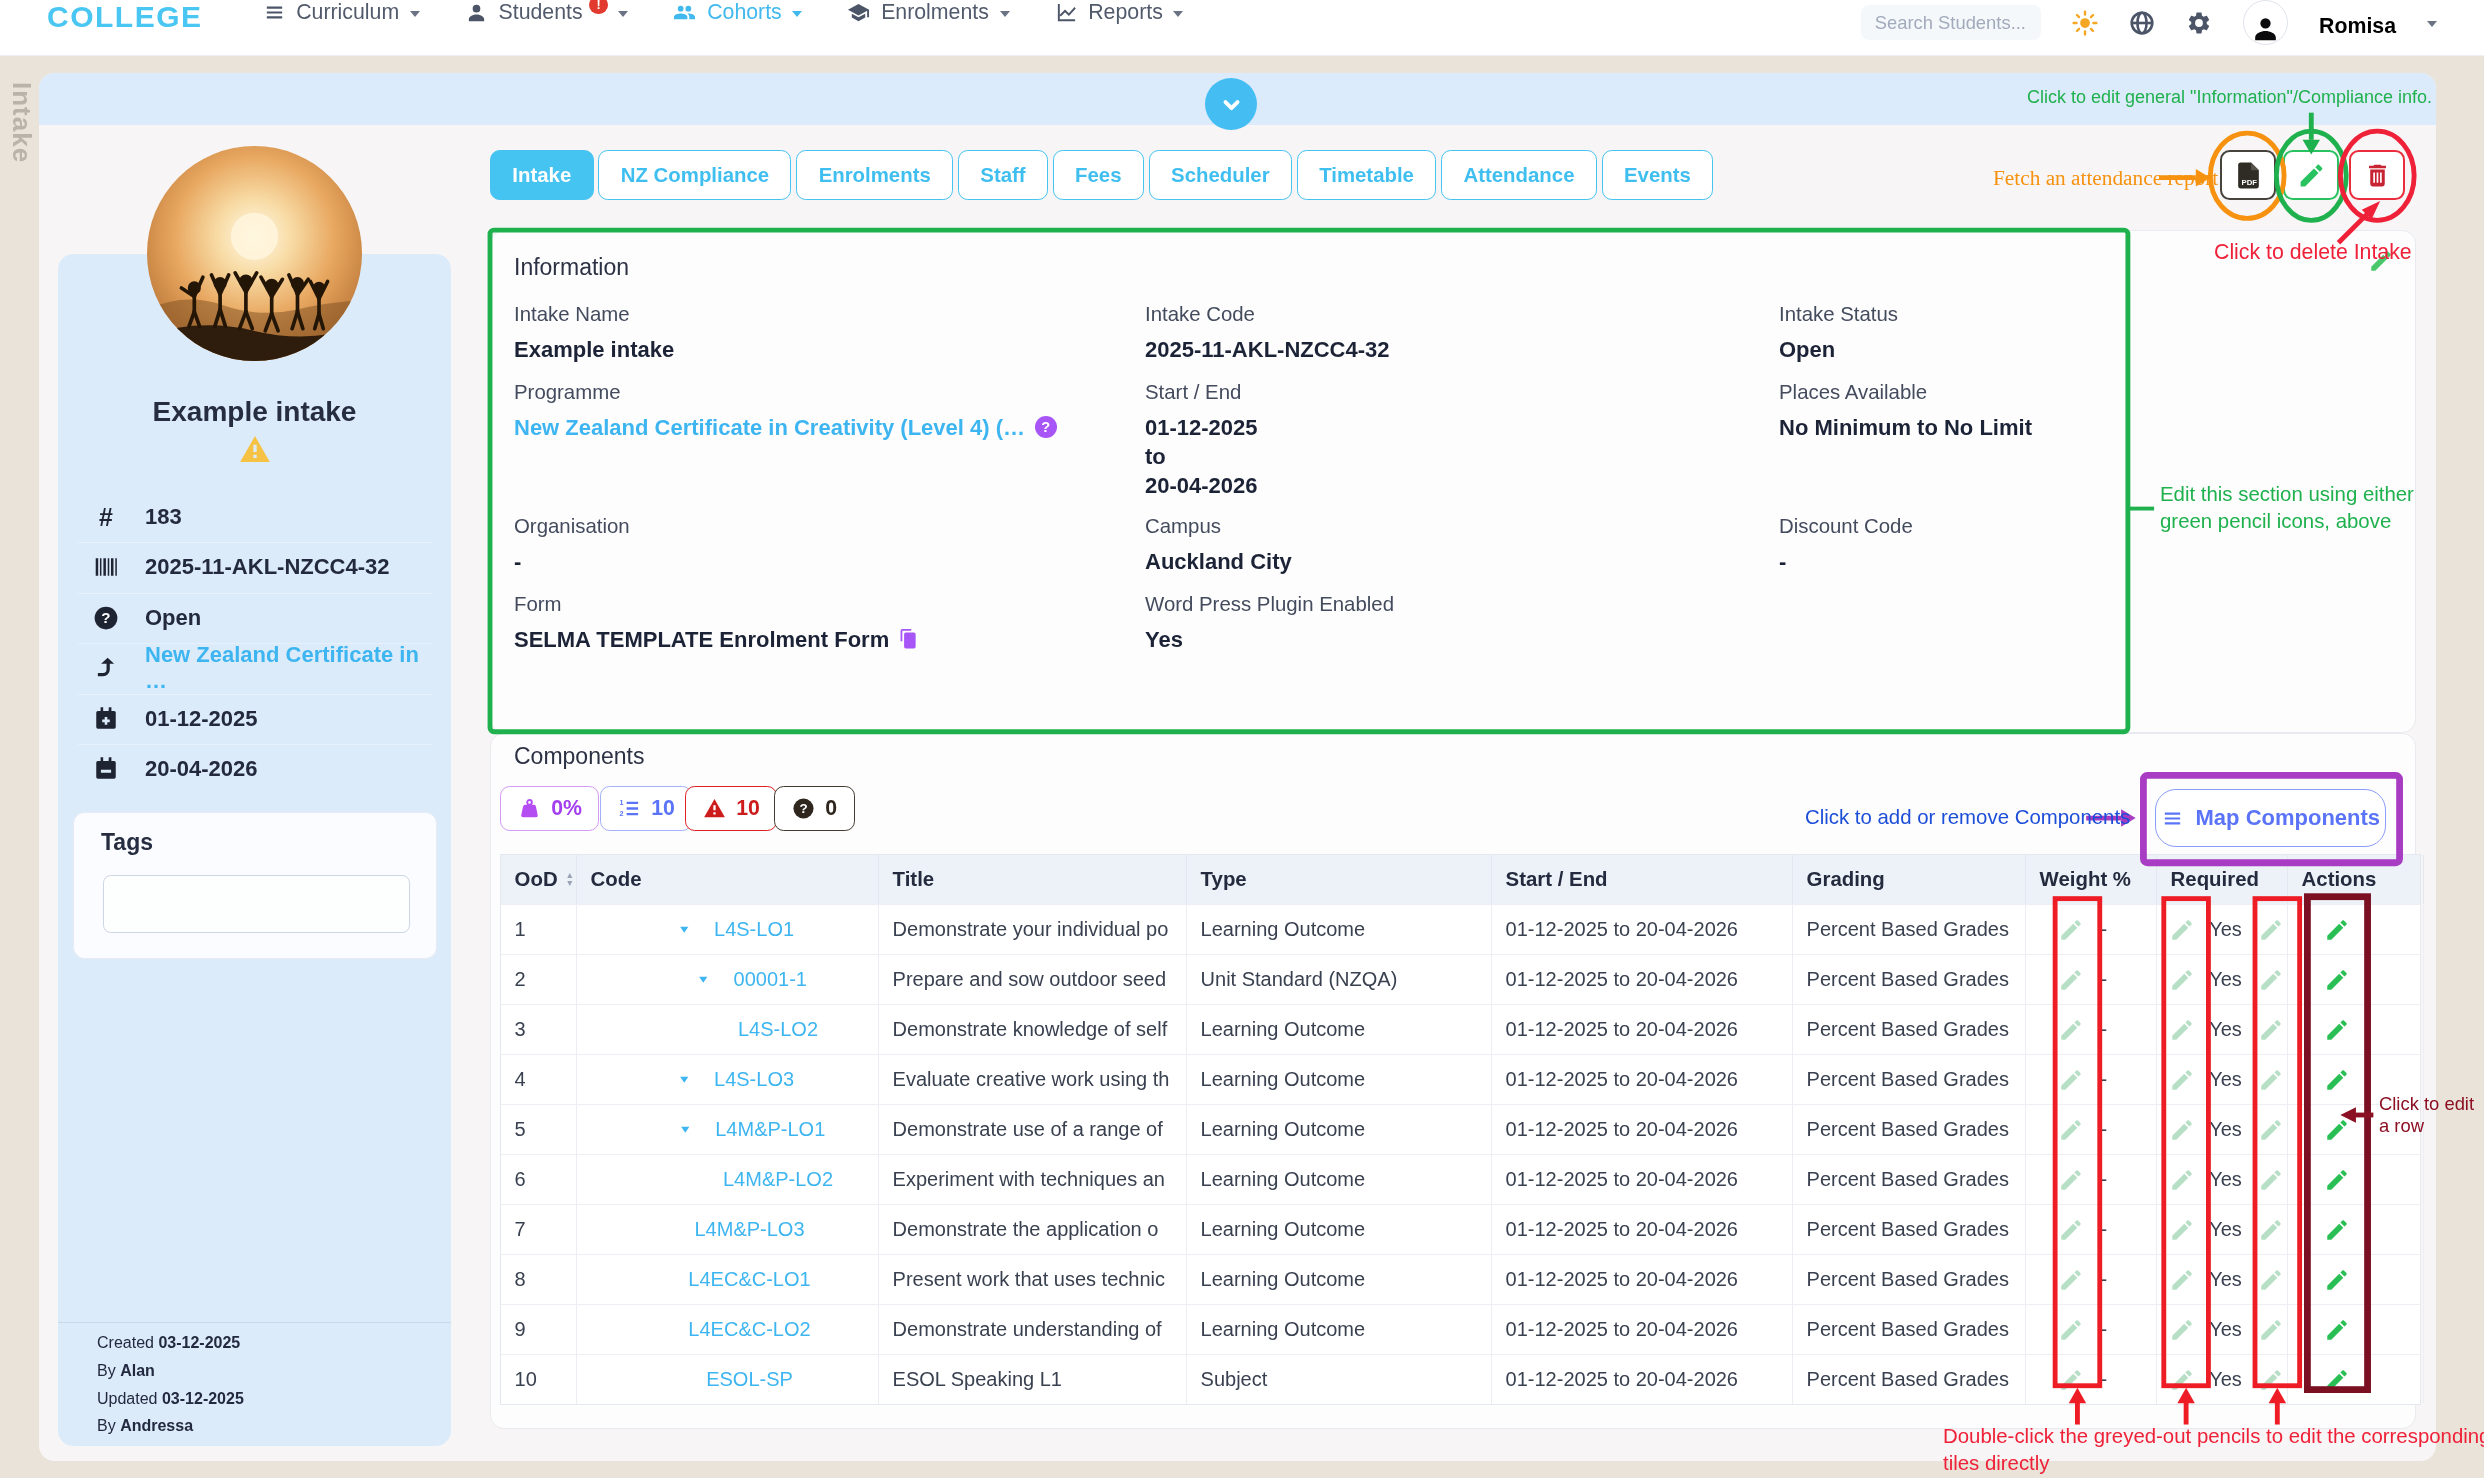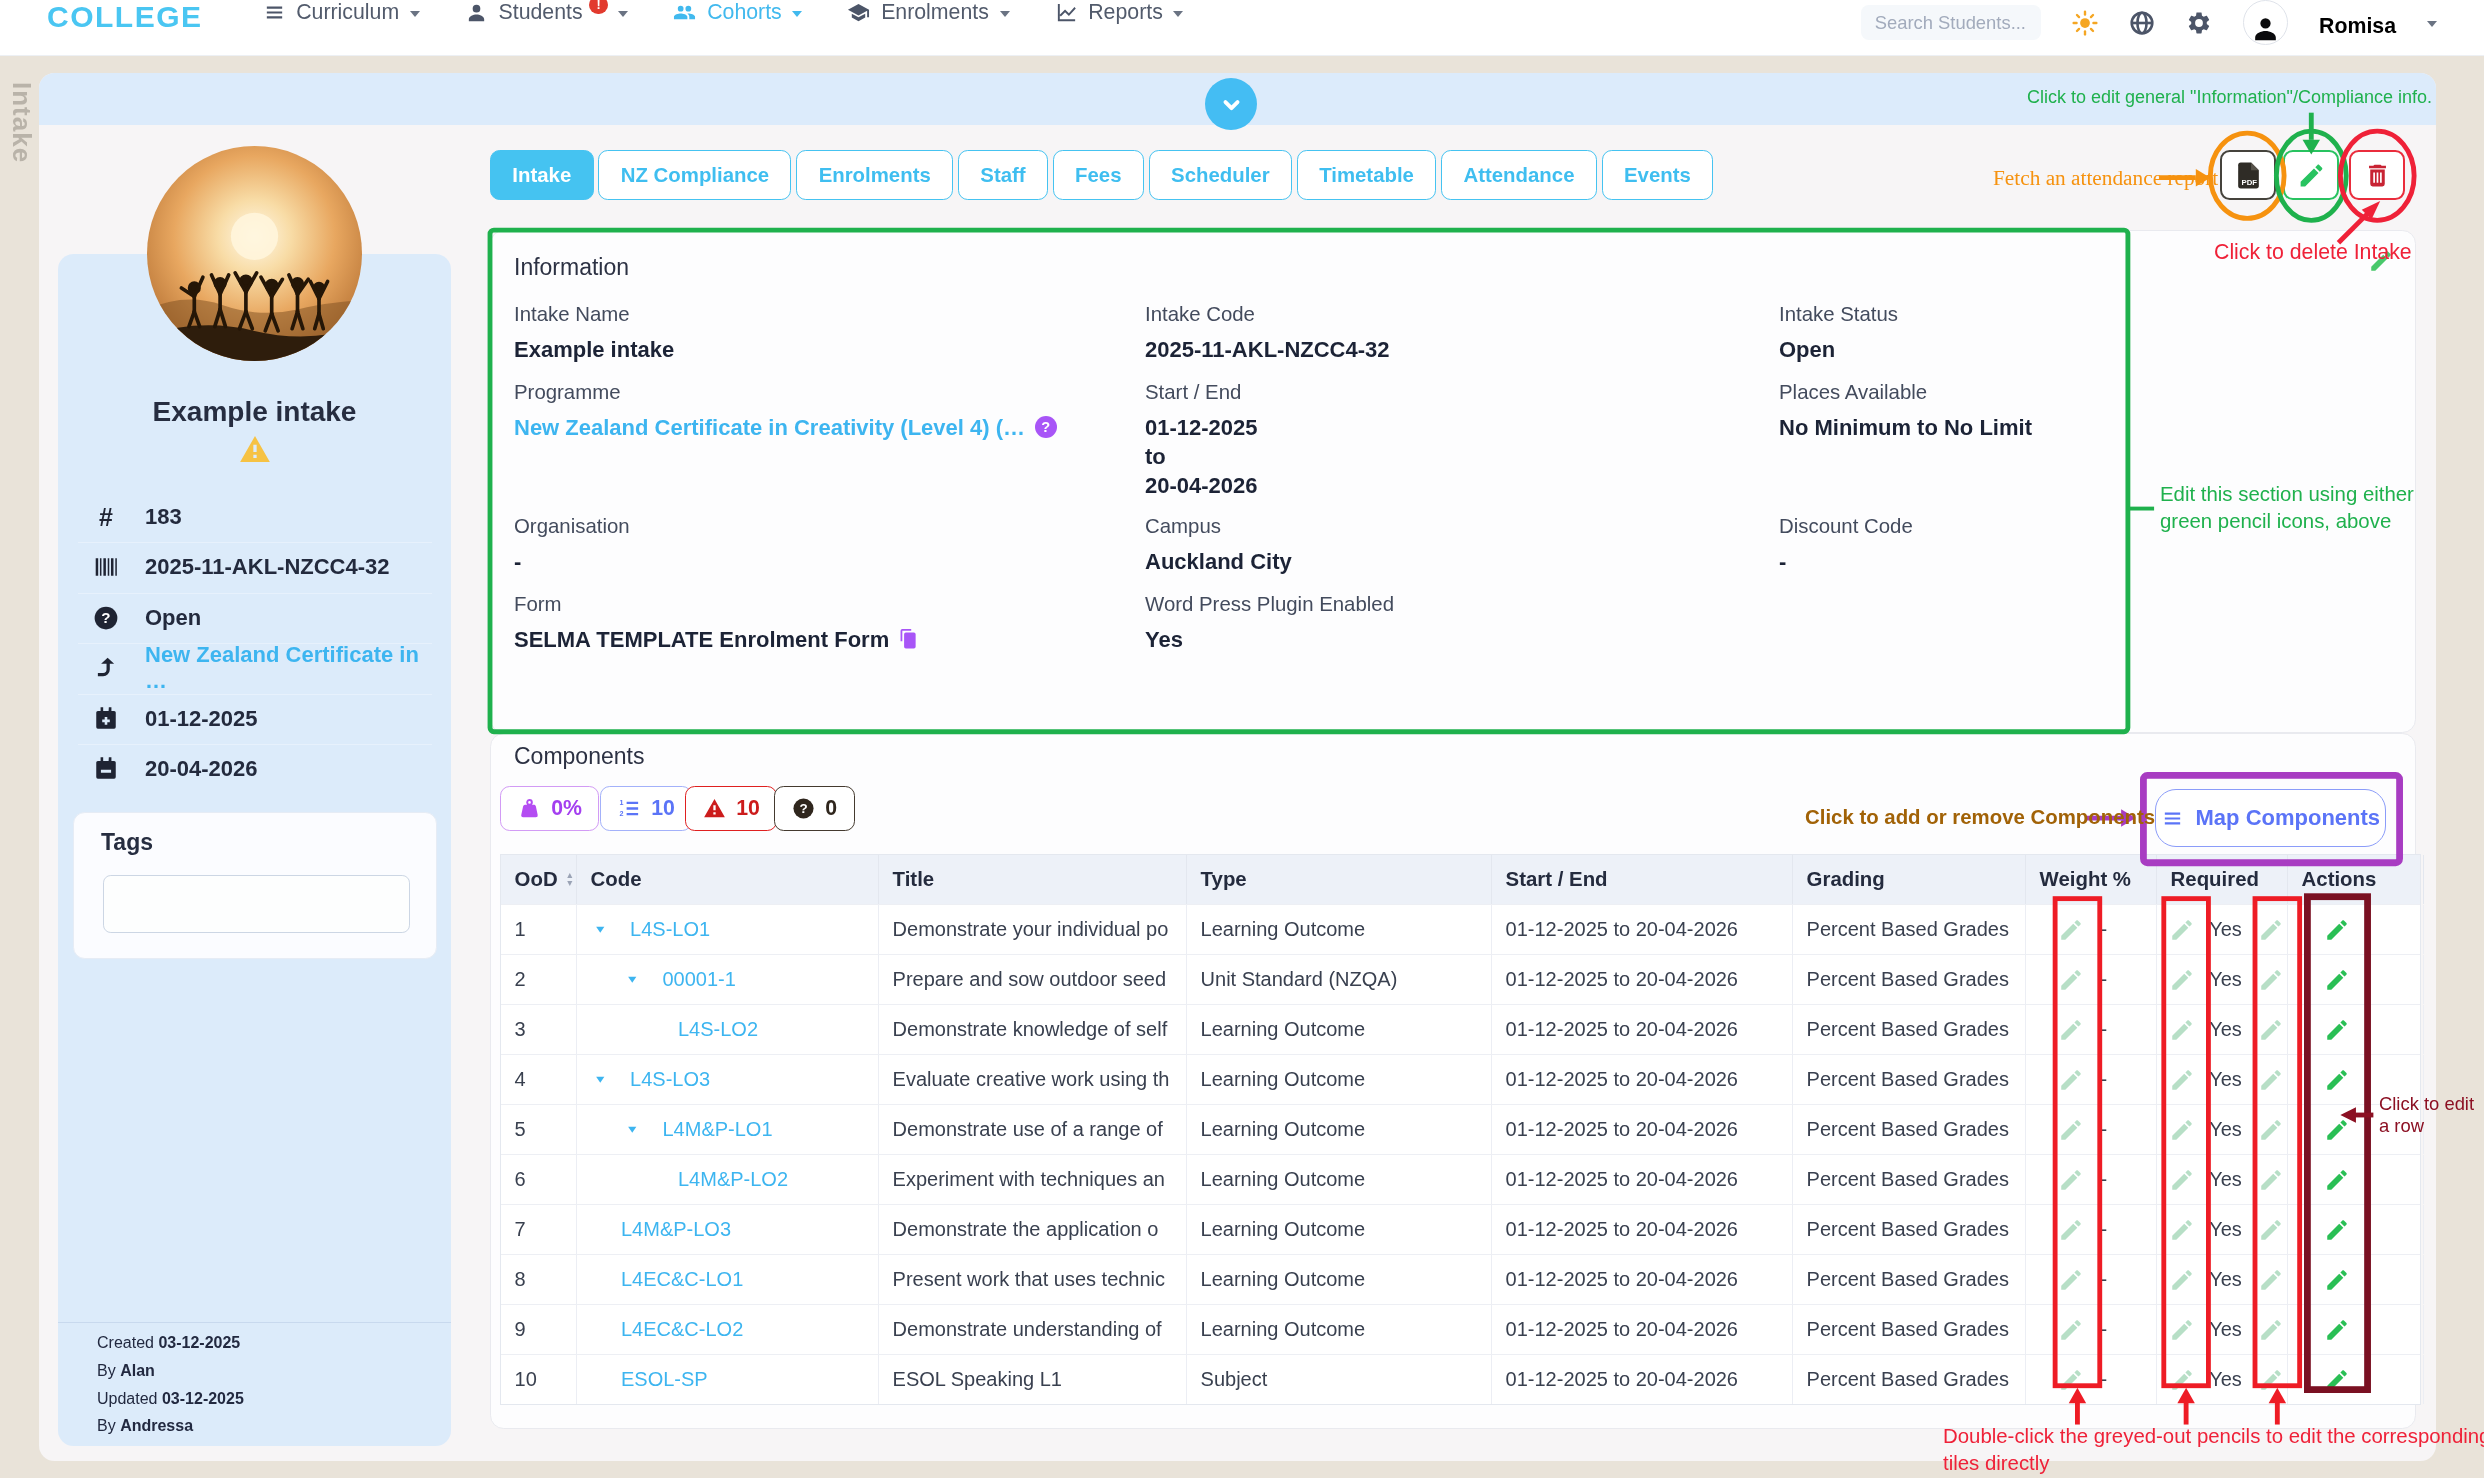--- a/index.html
+++ b/index.html
@@ -98,35 +98,35 @@
   
   .tbl { position:absolute; left:500px; top:854px; width:1921px; border:1px solid #e4e8ef; z-index:1; }
   .thead, .trow { display:grid; grid-template-columns:76px 302px 308px 305px 301px 233px 131px 131px 136px; }
   .thead { height:49px; background:#edf1f8; }
   .thead > div { display:flex; align-items:center; padding-left:13.6px; font-size:20.4px; font-weight:bold;
                  color:#242b3e; border-right:1px solid #e3e7ef; overflow:hidden; white-space:nowrap; }
   .sorter { display:flex; flex-direction:column; margin-left:7.8px; font-size:8.7px; line-height:7.8px; color:#9aa3b5; }
   .trow { height:50px; background:#fff; border-top:1px solid #edeff4; }
   .trow > div { display:flex; align-items:center; padding-left:13.6px; font-size:20px; color:#39404f;
                 border-right:1px solid #eceef4; overflow:hidden; white-space:nowrap; }
-  .c-code { color:#3db5f0 !important; gap:22px; }
+  .c-code { color:#3db5f0 !important; gap:22px;justify-content:center; }
   .c-code svg { width:16.5px; height:16.5px; fill:#3db5f0; flex:none; }
   .pl0 { padding-left:14.6px !important; } .pl0t { padding-left:44px !important; }
   .pl1 { padding-left:47px !important; } .pl2 { padding-left:101px !important; }
   .c-weight, .c-req, .c-act { padding-left:0 !important; }
   .pale-pencil { width:26px; height:26px; fill:#b7dfc6; flex:none; cursor:pointer; }
   .green-pencil { width:26px; height:26px; fill:#2abf55; flex:none; cursor:pointer; }
   .c-weight .pale-pencil { margin-left:32px; } .c-weight span { margin-left:16.5px; }
   .c-req .pale-pencil.p1 { margin-left:11.6px; } .c-req span { margin-left:14.6px; } .c-req .pale-pencil.p2 { margin-left:16.5px; }
   .c-act .green-pencil { margin-left:36px; }
 
   
   .ann { position:absolute; z-index:10; white-space:nowrap; pointer-events:none; }
   .ann.green { color:#1fb14d; } .ann.orange { color:#f6920f;font-family:Liberation Serif, serif; } .ann.red { color:#ef2138; }
-  .ann.purple { color:#a16207;font-weight:bold; } .ann.darkred { color:#8c1023; }
+  .ann.purple { color:#1d4ed8; } .ann.darkred { color:#8c1023; }
   .overlay { position:absolute; left:0; top:0; width:2484px; height:1479px; z-index:9; pointer-events:none; }
 </style>
 </head>
 <body>
 
 <svg width="0" height="0" style="position:absolute">
   <defs>
     <symbol id="i-pencil" viewBox="0 0 24 24">
         <path d="M3 17.25V21h3.75L17.81 9.94l-3.75-3.75L3 17.25zM20.71 7.04c.39-.39.39-1.02 0-1.41l-2.34-2.34c-.39-.39-1.02-.39-1.41 0l-1.83 1.83 3.75 3.75 1.83-1.83z"></path>
       </symbol>

